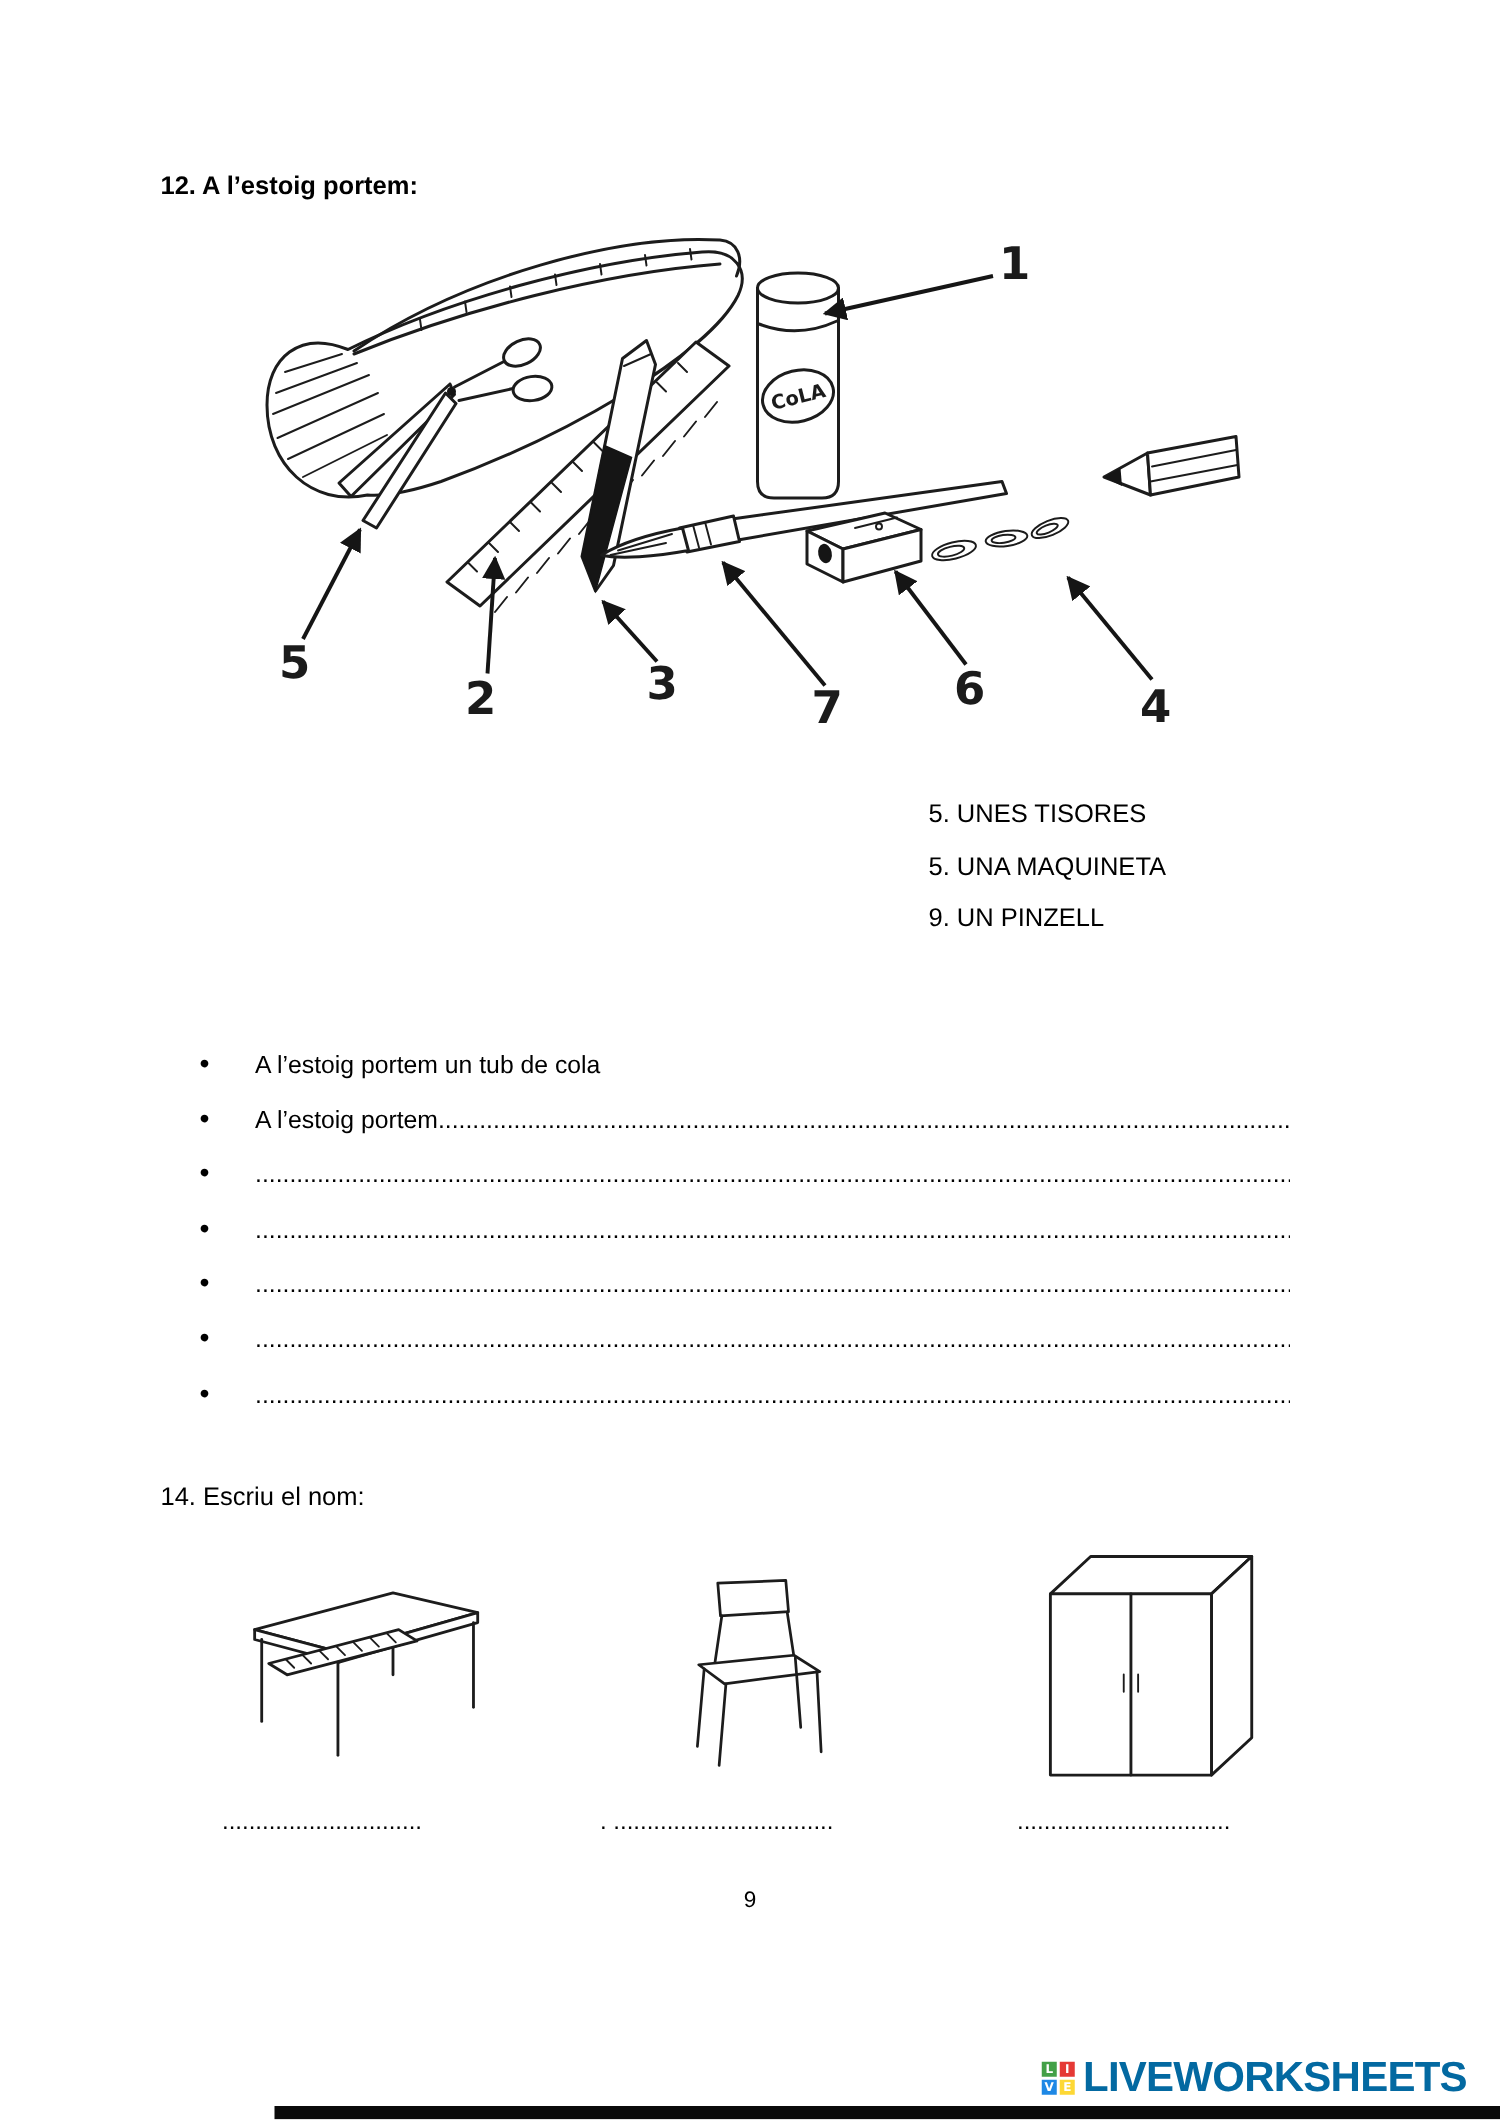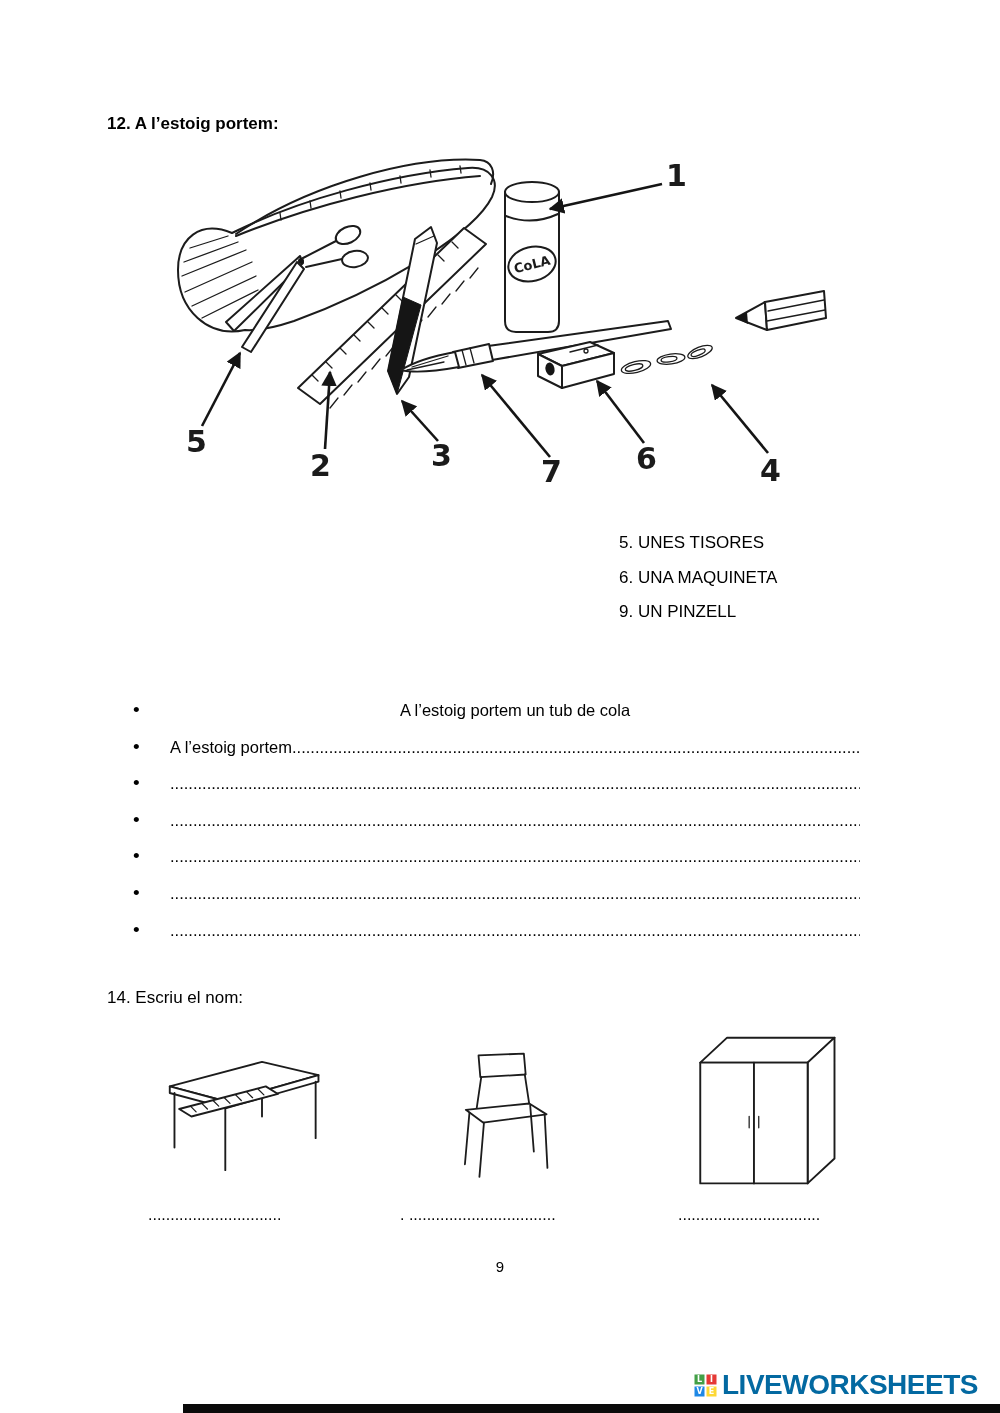--- a/index.html
+++ b/index.html
@@ -21,21 +21,21 @@
   .callouts text { font-family:"DejaVu Sans", sans-serif; font-size:30px; font-weight:bold; fill:#1b1b1b; }
   .gluetext { font-family:"DejaVu Sans", sans-serif; font-size:13px; font-weight:bold; fill:#1b1b1b; }
 
   .legend-col { font-size:17px; line-height:34.6px; white-space:nowrap; }
   .legend-left  { left:298px; top:526px; }
   .legend-right { left:575px; top:526px;margin-left:44px; }
 
   .bullets { left:133px; top:699px; width:730px; }
   .bullet-row { display:flex; height:36.6px; align-items:flex-start; }
   .bullet-marker { width:37px; font-size:19px; line-height:22px; }
-  .bullet-text { width:690px; font-size:16.5px; line-height:22px; white-space:nowrap; overflow:hidden;text-align:center; }
+  .bullet-text { width:690px; font-size:16.5px; line-height:22px; white-space:nowrap; overflow:hidden; }
 
   .fig-table   { left:166px; top:1058px; }
   .fig-chair   { left:452px; top:1050px; }
   .fig-cabinet { left:692px; top:1030px; }
 
   .ans { font-size:16px; white-space:nowrap; overflow:hidden; }
   .ans1 { left:148px; top:1206px; width:190px; }
   .ans2 { left:400px; top:1206px; width:200px; }
   .ans3 { left:678px; top:1206px; width:190px; }
 
@@ -156,21 +156,21 @@
         <text x="610" y="341">4</text>
         <text x="36" y="312">5</text>
         <text x="486" y="329">6</text>
         <text x="391" y="342">7</text>
       </g>
     </svg>
   </div>
 
   <div class="abs legend-col legend-right">
     <div>5. UNES TISORES</div>
-    <div>6. UNA MAQUINETA</div>
+    <div>5. UNA MAQUINETA</div>
     <div>9. UN PINZELL</div>
   </div>
 
   <div class="abs bullets">
     <div class="bullet-row">
       <span class="bullet-marker">•</span>
       <span class="bullet-text">A  l’estoig portem un tub de cola</span>
     </div>
     <div class="bullet-row">
       <span class="bullet-marker">•</span>

